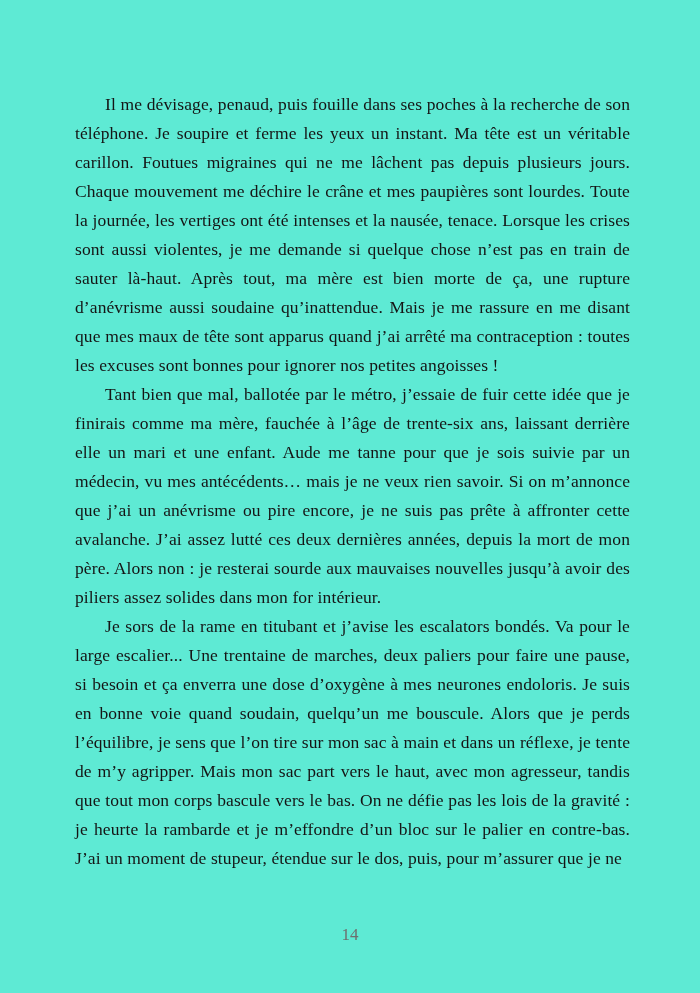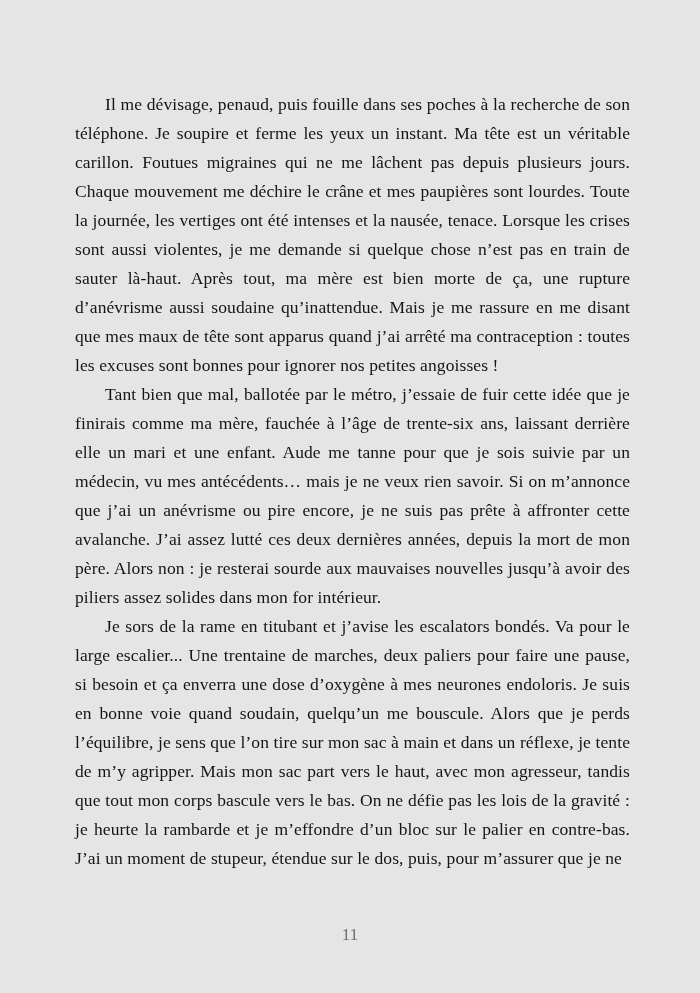--- a/index.html
+++ b/index.html
@@ -9,21 +9,21 @@
   }
   body {
     width: 700px;
     height: 993px;
     position: relative;
     font-family: "Liberation Serif", "DejaVu Serif", serif;
   }
   .book-page {
     position: absolute;
     inset: 0;
-    background: #e5e5e5;
+    background: #5eead4;
   }
   .page-body {
     position: absolute;
     top: 90px;
     left: 75px;
     right: 70px;
     color: #151515;
     font-size: 17.5px;
     line-height: 29px;
     text-align: justify;
@@ -46,14 +46,14 @@
 </style>
 </head>
 <body>
 
 <div class="book-page">
   <div class="page-body">
     <p>Il me dévisage, penaud, puis fouille dans ses poches à la recherche de son téléphone. Je soupire et ferme les yeux un instant. Ma tête est un véritable carillon. Foutues migraines qui ne me lâchent pas depuis plusieurs jours. Chaque mouvement me déchire le crâne et mes paupières sont lourdes. Toute la journée, les vertiges ont été intenses et la nausée, tenace. Lorsque les crises sont aussi violentes, je me demande si quelque chose n’est pas en train de sauter là-haut. Après tout, ma mère est bien morte de ça, une rupture d’anévrisme aussi soudaine qu’inattendue. Mais je me rassure en me disant que mes maux de tête sont apparus quand j’ai arrêté ma contraception : toutes les excuses sont bonnes pour ignorer nos petites angoisses !</p>
     <p>Tant bien que mal, ballotée par le métro, j’essaie de fuir cette idée que je finirais comme ma mère, fauchée à l’âge de trente-six ans, laissant derrière elle un mari et une enfant. Aude me tanne pour que je sois suivie par un médecin, vu mes antécédents… mais je ne veux rien savoir. Si on m’annonce que j’ai un anévrisme ou pire encore, je ne suis pas prête à affronter cette avalanche. J’ai assez lutté ces deux dernières années, depuis la mort de mon père. Alors non : je resterai sourde aux mauvaises nouvelles jusqu’à avoir des piliers assez solides dans mon for intérieur.</p>
     <p>Je sors de la rame en titubant et j’avise les escalators bondés. Va pour le large escalier... Une trentaine de marches, deux paliers pour faire une pause, si besoin et ça enverra une dose d’oxygène à mes neurones endoloris. Je suis en bonne voie quand soudain, quelqu’un me bouscule. Alors que je perds l’équilibre, je sens que l’on tire sur mon sac à main et dans un réflexe, je tente de m’y agripper. Mais mon sac part vers le haut, avec mon agresseur, tandis que tout mon corps bascule vers le bas. On ne défie pas les lois de la gravité : je heurte la rambarde et je m’effondre d’un bloc sur le palier en contre-bas. J’ai un moment de stupeur, étendue sur le dos, puis, pour m’assurer que je ne</p>
   </div>
-  <div class="page-number">11</div>
+  <div class="page-number">14</div>
 </div>
 
 </body></html>

